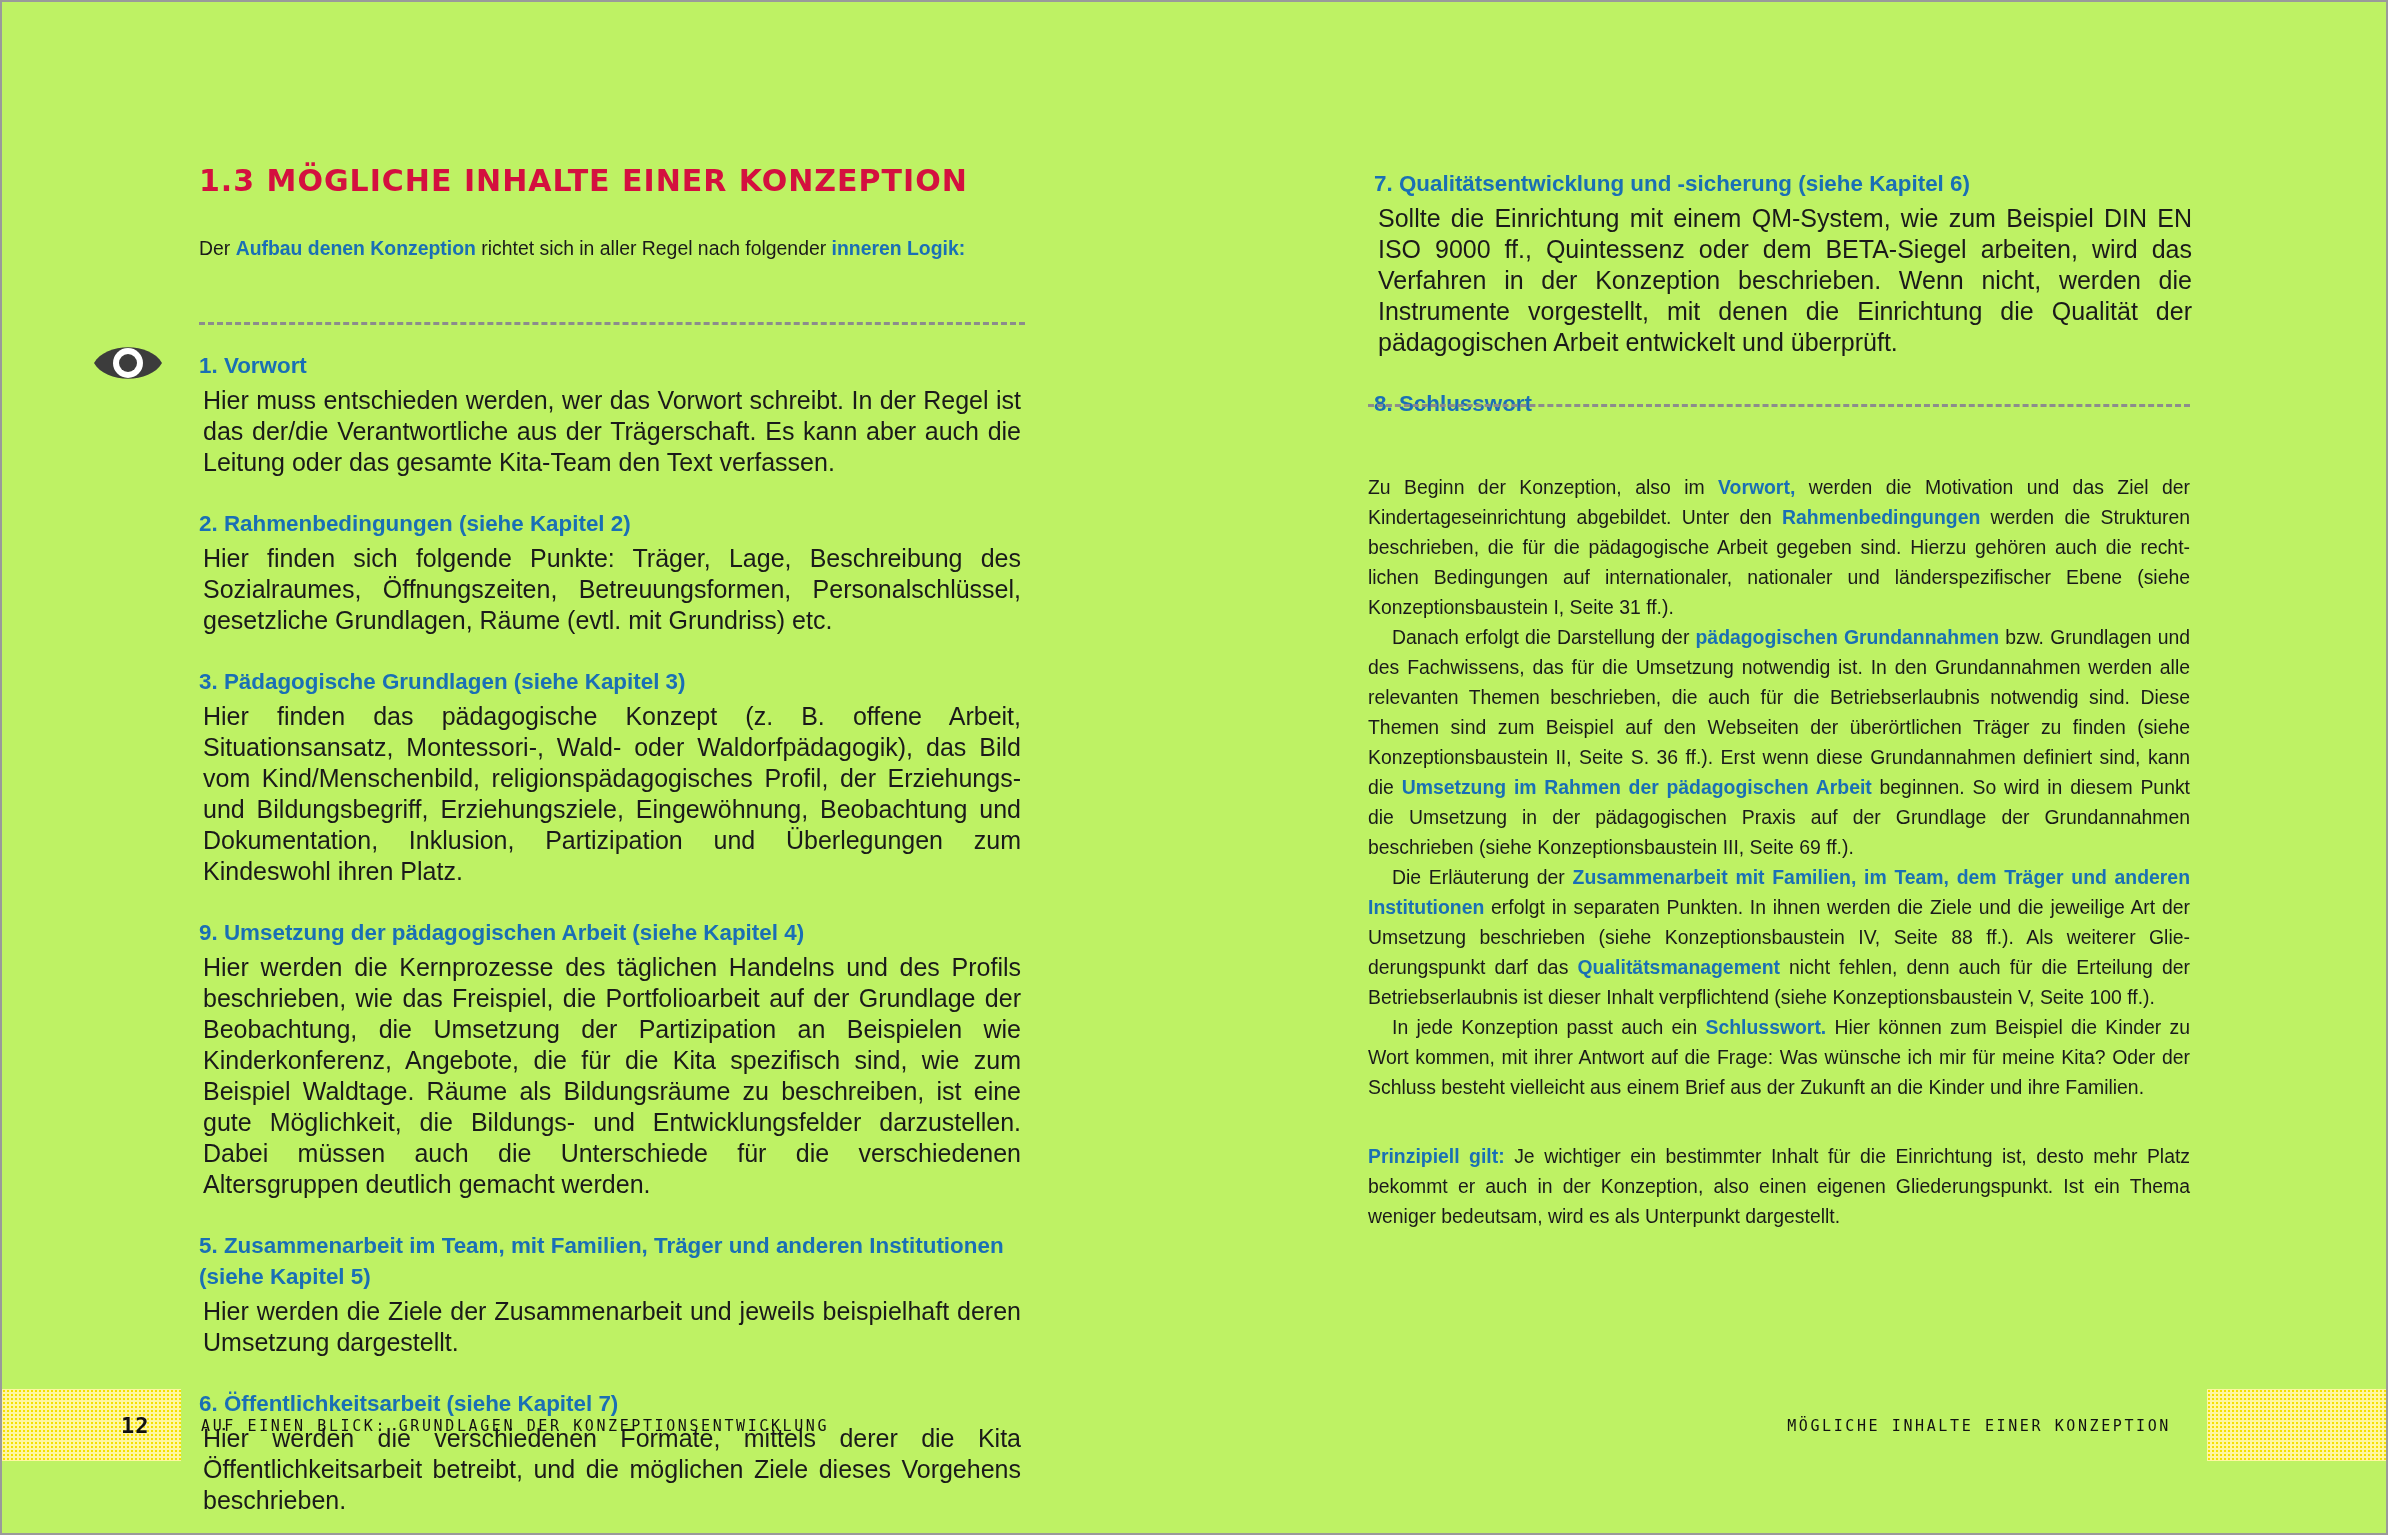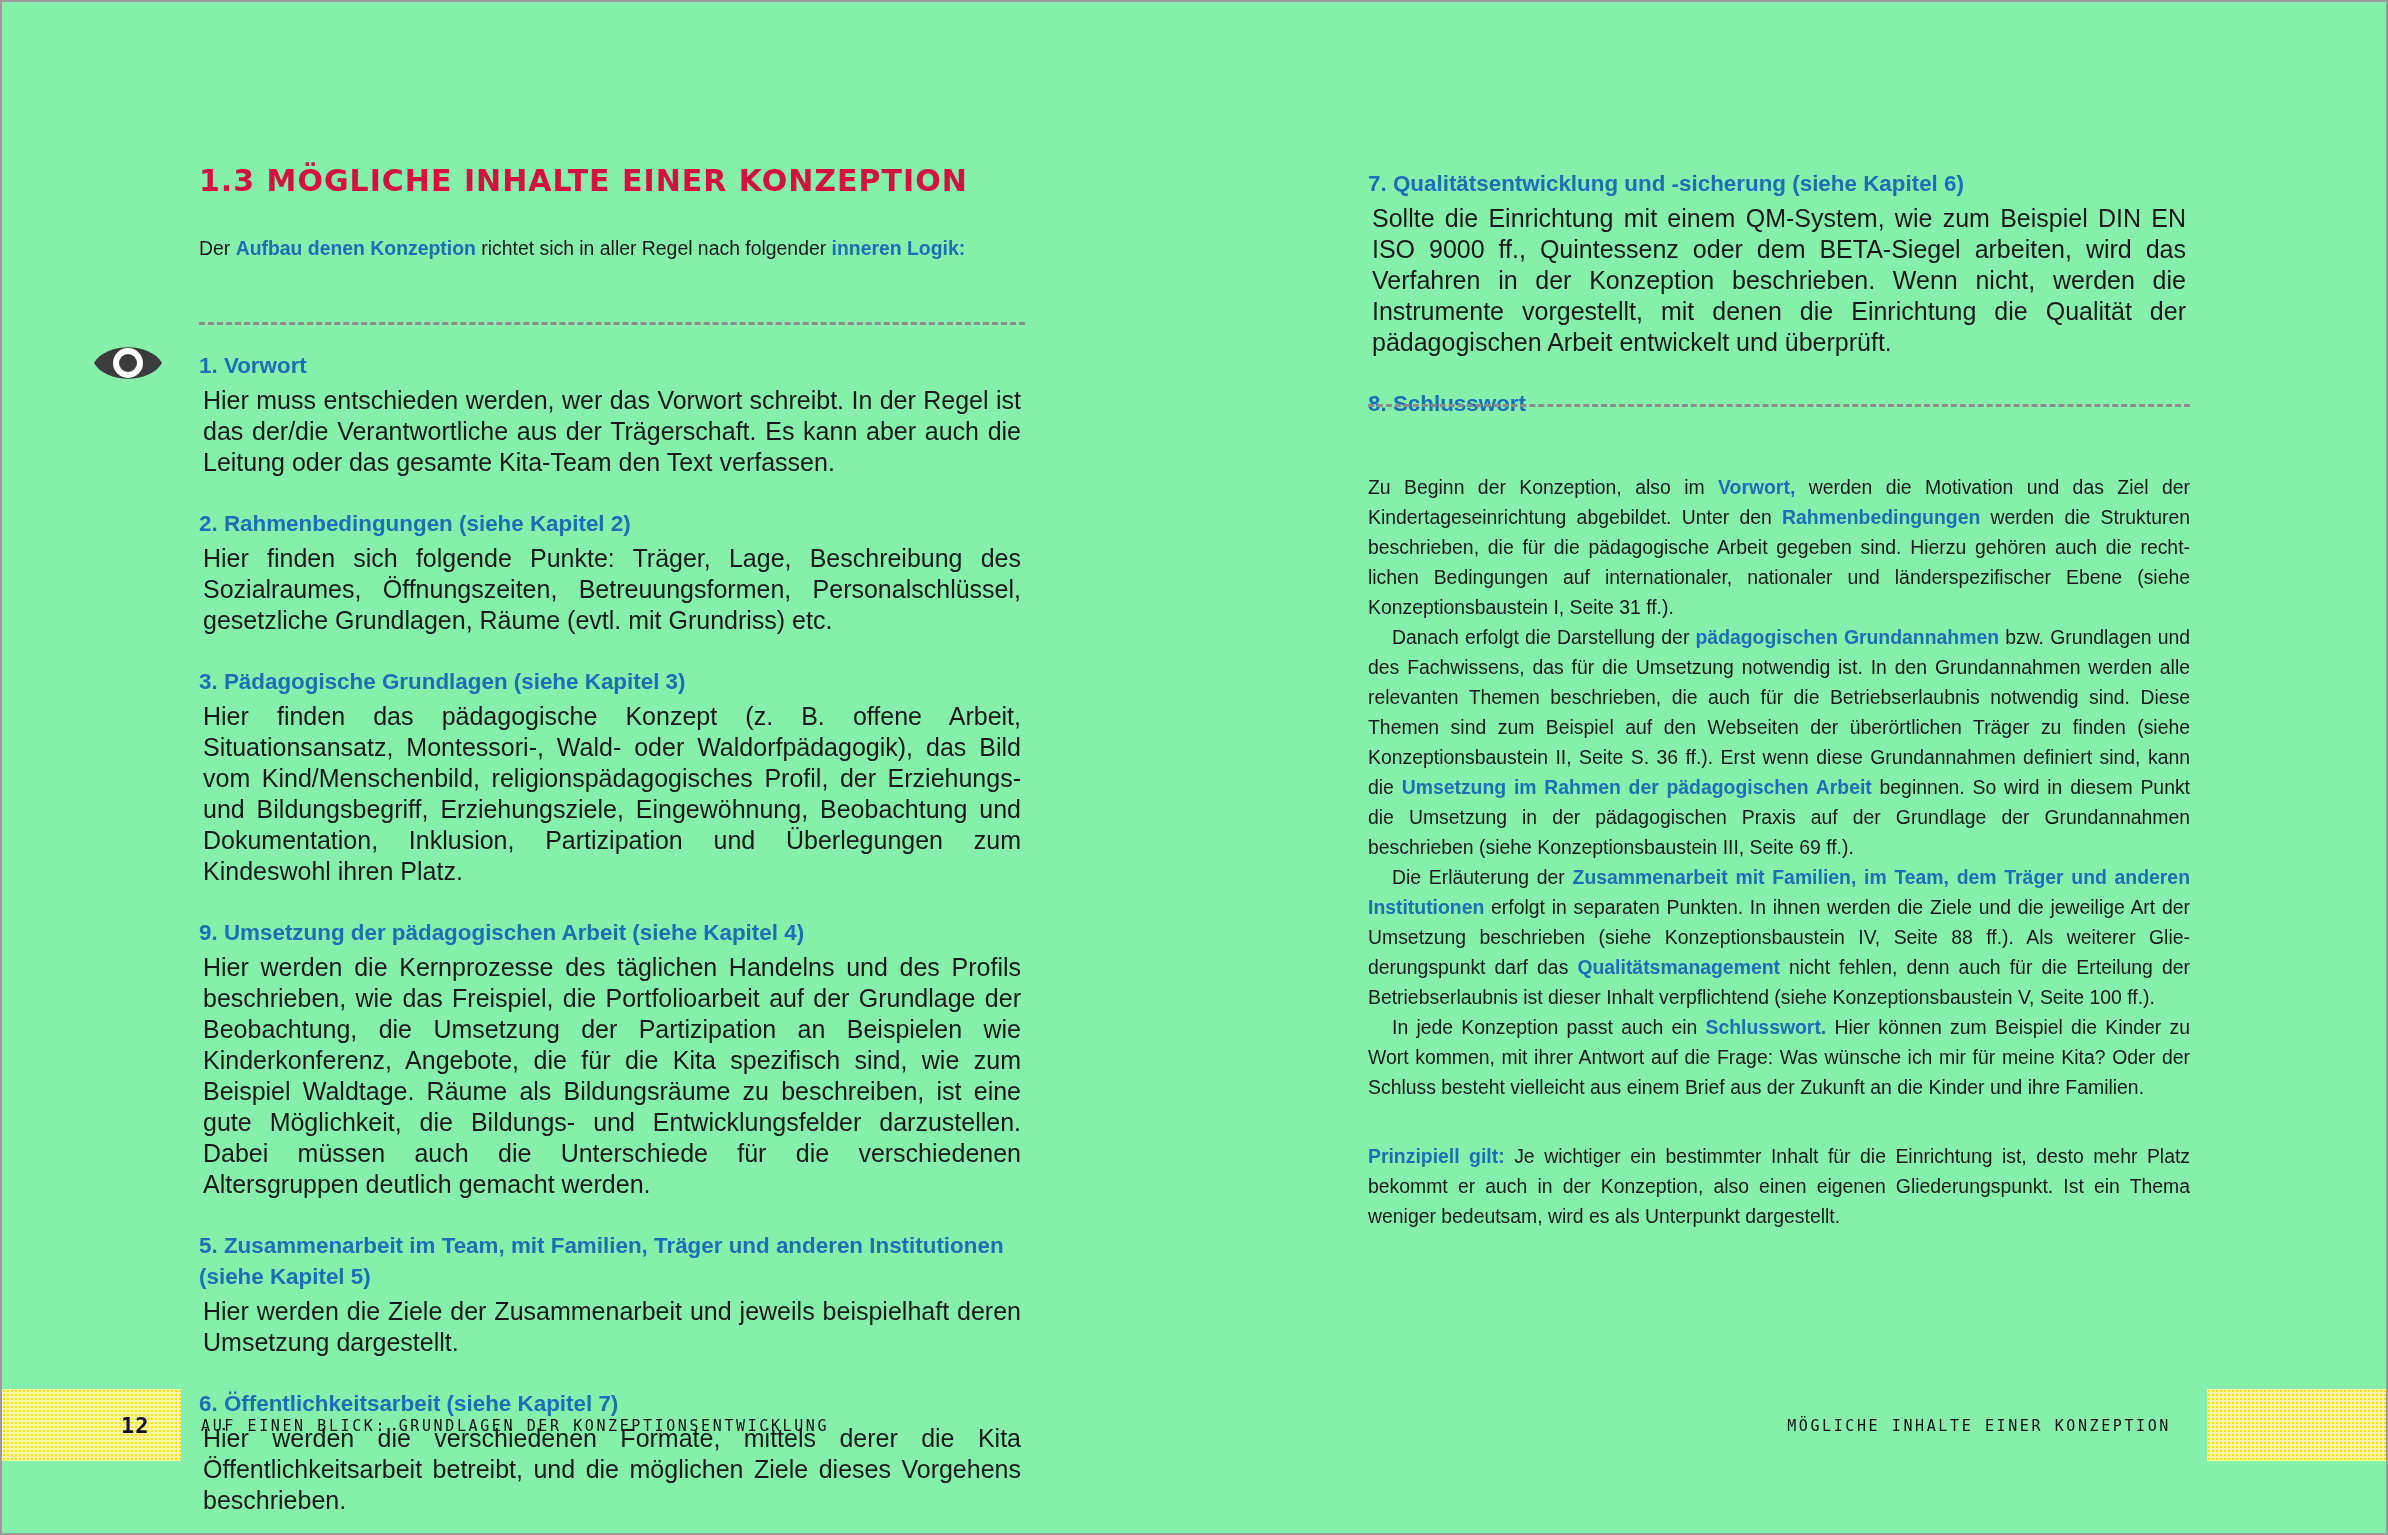--- a/index.html
+++ b/index.html
@@ -4,21 +4,21 @@
   <style>
     html, body { margin: 0; padding: 0; }
     body {
       width: 2388px; height: 1535px; overflow: hidden;
       background: #ffffff;
       font-family: "Liberation Sans", "DejaVu Sans", sans-serif;
       color: #1a1a1a;
     }
     .spread {
       position: relative; width: 2384px; height: 1531px;
-      border: 2px solid #9a9a9a; background: #86efac;
+      border: 2px solid #9a9a9a; background: #bef264;
     }
     .page { position: absolute; top: 0; height: 100%; }
     .page-left { left: 0; width: 1192px; }
     .page-right { left: 1192px; width: 1192px; }
 
     .chapter-title {
       position: absolute; left: 197px; top: 161px;
       font-family: "DejaVu Sans", sans-serif; font-weight: bold;
       font-size: 30px; letter-spacing: 1px; color: #d4103f;
       text-transform: uppercase; margin: 0; white-space: nowrap;
@@ -32,21 +32,21 @@
     .divider {
       position: absolute; height: 0;
       border-top: 3px dashed #8c8c8c;
     }
     .divider-left { left: 197px; top: 320px; width: 826px; }
     .divider-right { left: 174px; top: 402px; width: 822px; }
 
     .eye-icon { position: absolute; left: 90px; top: 336px; width: 72px; height: 50px; }
 
     .section-list { position: absolute; left: 197px; top: 348px; width: 826px; }
-    .section-list-right { position: absolute; left: 174px; top: 166px; width: 822px; }
+    .section-list-right { position: absolute; left: 180px; top: 166px; width: 822px; }
     .section { margin-bottom: 30px; }
     .section h3 {
       margin: 0; color: #1a6fb5; font-size: 22.4px; line-height: 31px; font-weight: bold;
     }
     .section p {
       margin: 4px; font-size: 25px; line-height: 31px; text-align: justify;
       hyphens: manual;
     }
 
     .body-text { position: absolute; left: 174px; top: 470px; width: 822px; }

